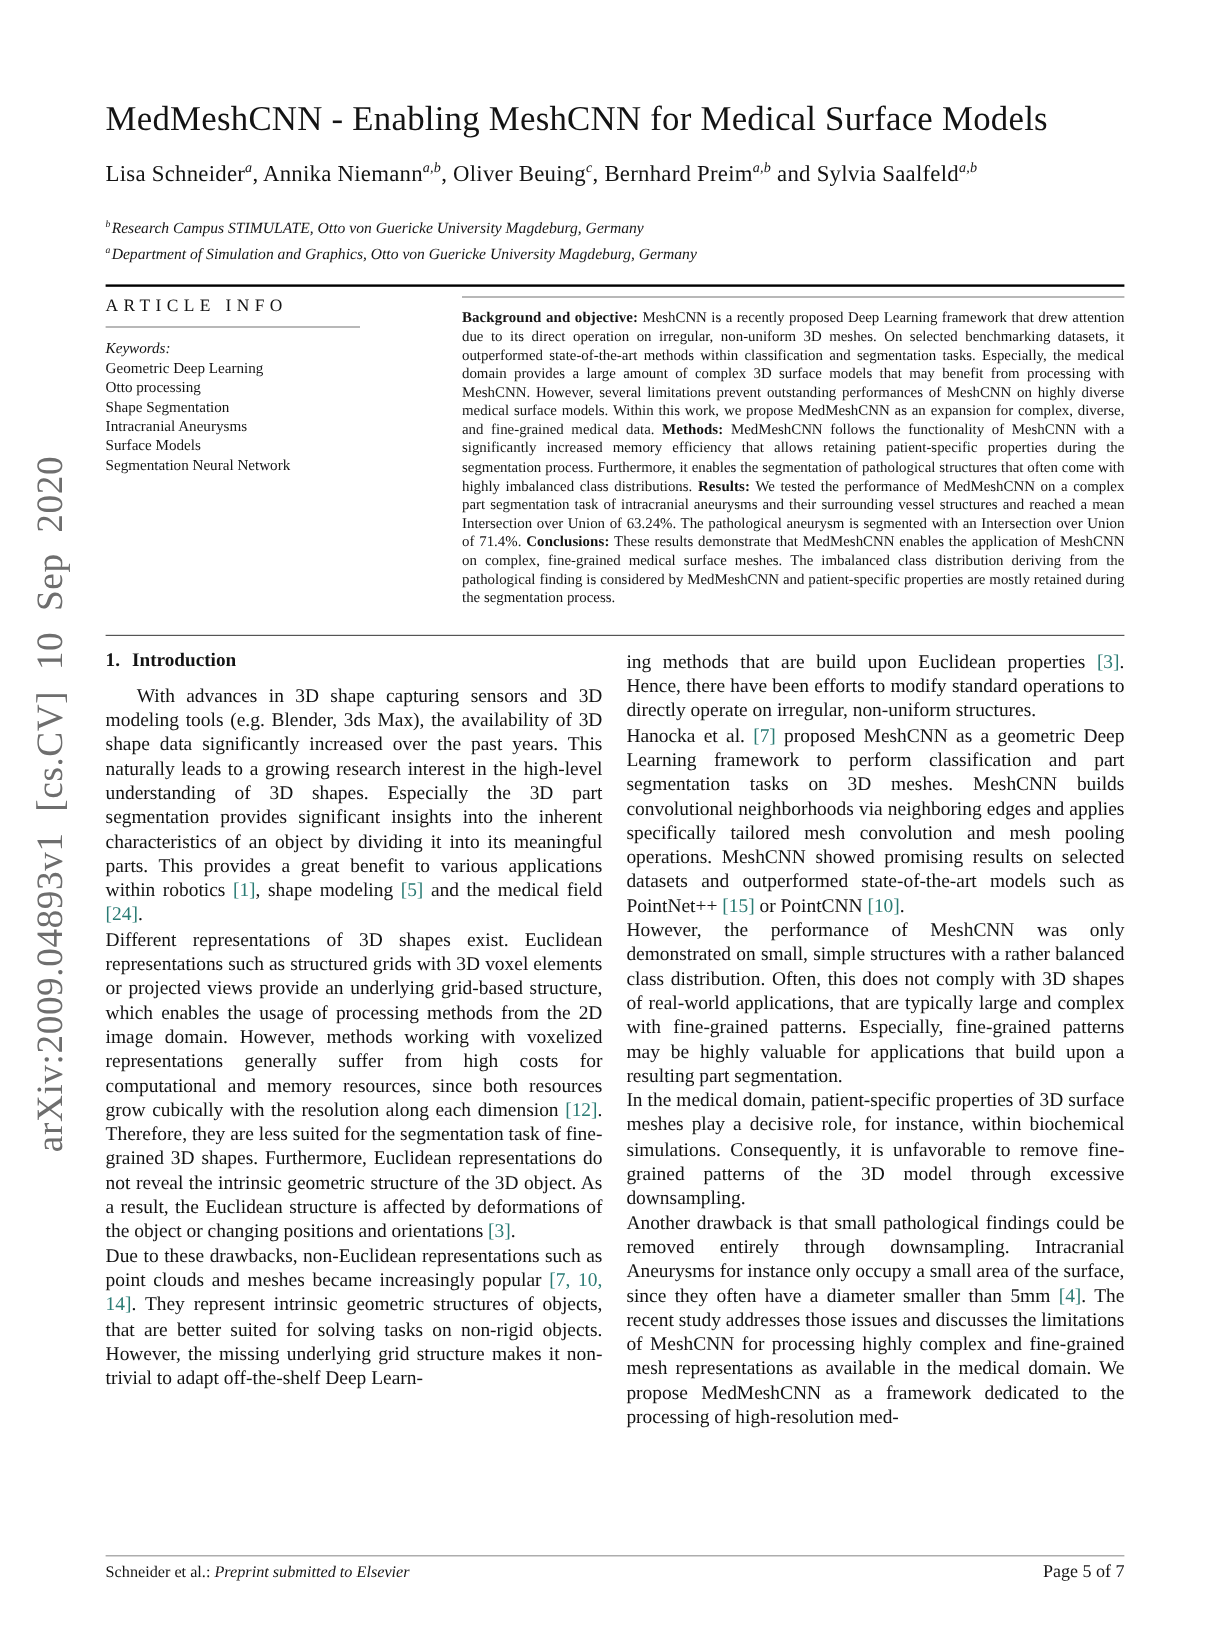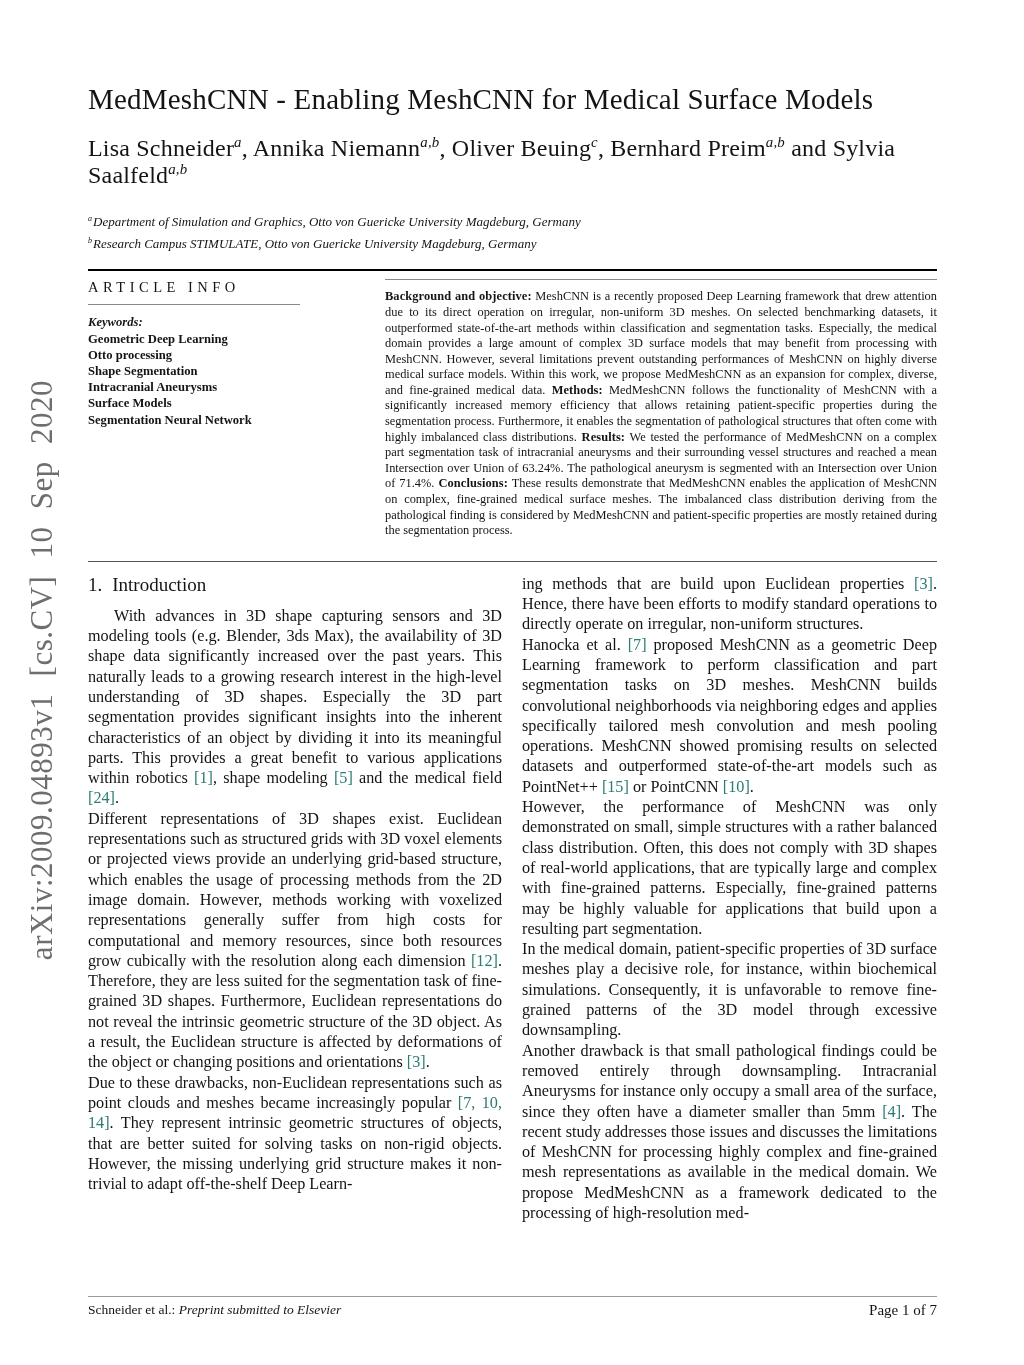--- a/index.html
+++ b/index.html
@@ -32,21 +32,21 @@
   }
   .title{
     margin-top:84px;
     font-size:29px;
     font-weight:400;
     letter-spacing:0.2px;
     line-height:1.1;
   }
   .authors{
     margin-top:4px;
-    font-size:24px;
+    font-size:19px;
     letter-spacing:0.2px;
   }
   .authors sup, .title sup{font-style:italic;}
   sup{font-size:62%;line-height:0;}
   .affiliations{
     margin-top:22px;
     font-size:13px;
     font-style:italic;
     line-height:22px;
   }
@@ -69,21 +69,20 @@
     margin:0 0 8px 0;
   }
   .rule-thin{
     border:none;border-top:1px solid #8a8a8a;
     margin:0 0 9px 0;
   }
   .rule-info{width:212px;margin-right:auto;margin-left:0;}
   .keywords{
     font-size:12.6px;
     line-height:16.2px;
-    font-weight:bold;
   }
   .keywords .kw-label{font-style:italic;}
   .abstract-text{
     font-size:12.4px;
     line-height:15.6px;
     text-align:justify;
     margin:0;
   }
   .abstract-text b{letter-spacing:0.1px;}
   
@@ -93,22 +92,22 @@
     width:100%;
   }
   
   .body-row{
     display:flex;
     margin-top:12px;
   }
   .col-left{width:414px;flex:none;margin-right:20px;}
   .col-right{width:415px;flex:none;}
   .section-heading{
-    font-size:19px;
-    font-weight:400;
+    font-size:16px;
+    font-weight:700;
     margin:0 0 10px 0;
   }
   .section-heading .sec-num{margin-right:10px;}
   .bodyp{
     font-size:16.2px;
     line-height:20.3px;
     text-align:justify;
     margin:0;
   }
   .bodyp.indent{text-indent:26px;}
@@ -136,22 +135,22 @@
 
   <div class="watermark">arXiv:2009.04893v1 [cs.CV] 10 Sep 2020</div>
 
   <div class="content">
 
     <h1 class="title">MedMeshCNN - Enabling MeshCNN for Medical Surface Models</h1>
 
     <div class="authors"><span>Lisa Schneider<sup>a</sup></span>,  <span>Annika Niemann<sup>a,b</sup></span>,  <span>Oliver Beuing<sup>c</sup></span>,  <span>Bernhard Preim<sup>a,b</sup></span> and  <span>Sylvia Saalfeld<sup>a,b</sup></span></div>
 
     <div class="affiliations">
+        <div><sup>b</sup>Research Campus STIMULATE, Otto von Guericke University Magdeburg, Germany</div>
         <div><sup>a</sup>Department of Simulation and Graphics, Otto von Guericke University Magdeburg, Germany</div>
-        <div><sup>b</sup>Research Campus STIMULATE, Otto von Guericke University Magdeburg, Germany</div>
       </div>
 
     <hr class="rule-top">
 
     <div class="info-row">
 
       <div class="info-col">
         <div class="smallcaps-heading">ARTICLE INFO</div>
         <hr class="rule-thin rule-info">
         <div class="keywords">
@@ -194,16 +193,16 @@
             <p class="bodyp">Another drawback is that small pathological findings could be removed entirely through downsampling. Intracranial Aneurysms for instance only occupy a small area of the surface, since they often have a diameter smaller than 5mm <span class="cite">[4]</span>. The recent study addresses those issues and discusses the limitations of MeshCNN for processing highly complex and fine-grained mesh representations as available in the medical domain. We propose MedMeshCNN as a framework dedicated to the processing of high-resolution med-</p>
           </div>
       </div>
     </div>
 
   </div>
 
   <hr class="footer-rule">
   <div class="footer">
     <div><span>Schneider et al.:</span> <span class="venue">Preprint submitted to Elsevier</span></div>
-    <div class="page-num">Page 1 of 7</div>
+    <div class="page-num">Page 5 of 7</div>
   </div>
 
 </div>
 
 </body></html>

